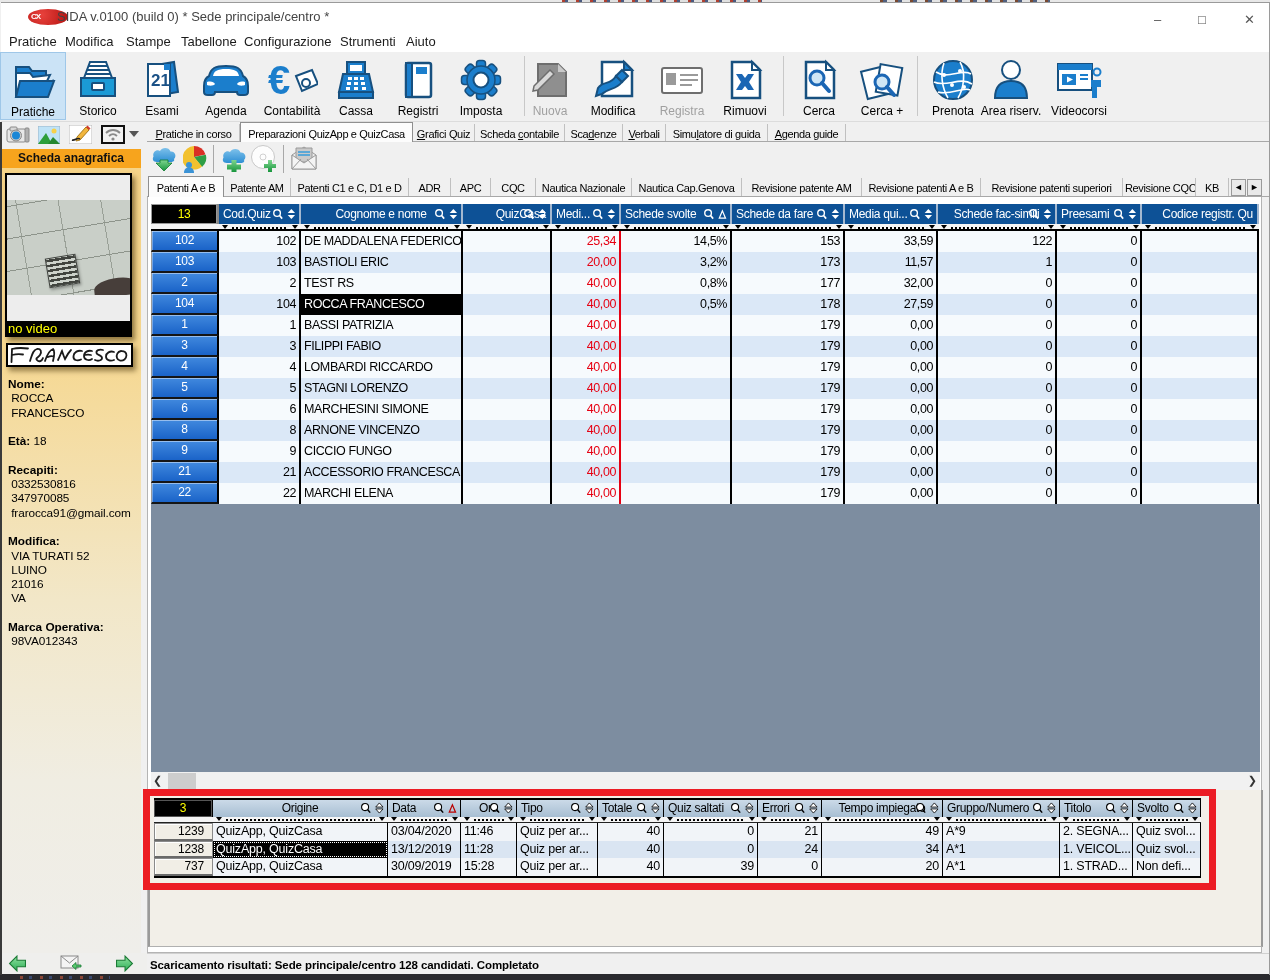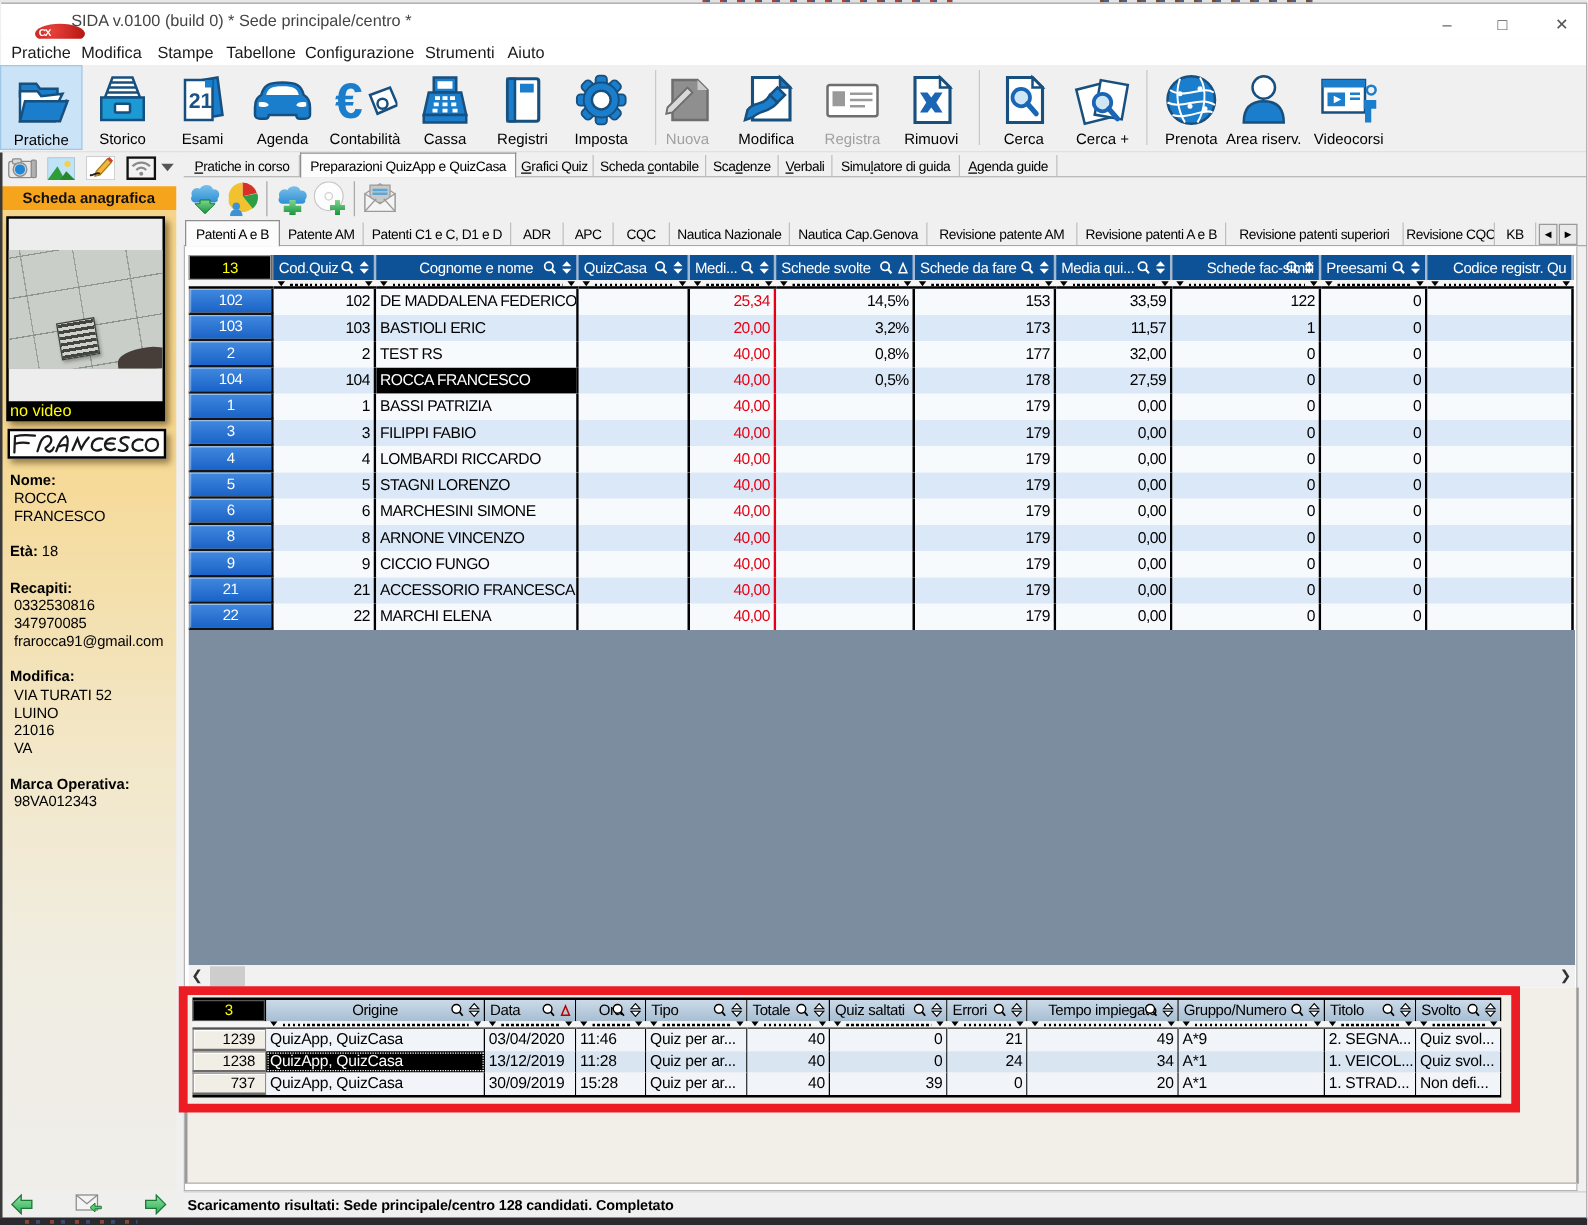--- a/index.html
+++ b/index.html
@@ -1,21 +1,21 @@
 <!DOCTYPE html>
 <html><head><meta charset="utf-8">
 <style>
 *{margin:0;padding:0;box-sizing:border-box}
 html,body{width:1270px;height:980px;overflow:hidden}
 body{font-family:"Liberation Sans",sans-serif;background:#f0f0f0;position:relative;font-size:12px;color:#000}
 .abs{position:absolute}
 
 #topstrip{left:0;top:0;width:1270px;height:2px;background:#e8e8e8}
 #titlebar{left:1px;top:2px;width:1268px;height:29px;background:#fff;border-top:1px solid #9a9a9a}
-#title-ico{left:28px;top:9px;width:40px;height:16px;border-radius:50%;background:radial-gradient(circle at 35% 35%,#e8413c,#b3120f);margin-top:10px;}
+#title-ico{left:28px;top:9px;width:40px;height:16px;border-radius:50%;background:radial-gradient(circle at 35% 35%,#e8413c,#b3120f);}
 #title-ico span{position:absolute;left:3px;top:3px;font-size:8px;font-weight:bold;color:#fff;letter-spacing:-1px}
 #title-txt{left:57px;top:9px;font-size:13px;color:#444}
 .wbtn{top:12px;color:#555;font-size:13px}
 
 #menubar{left:1px;top:31px;width:1268px;height:21px;background:#fff}
 #menubar span{position:absolute;top:3px;font-size:13px;color:#1a1a1a}
 
 #toolbar{left:1px;top:52px;width:1268px;height:70px;background:#f0f0f0;border-bottom:1px solid #dcdcdc}
 .tbtn{position:absolute;width:66px;height:68px;top:0;text-align:center}
 .tbtn .lbl{position:absolute;width:100%;left:0;top:52px;font-size:12px;color:#000}
@@ -458,21 +458,21 @@
           <path d="M8.2 8.2 L11 11.5" stroke="#fff" stroke-width="1.8"></path>
           <path d="M17 5.5 L21 1 L25 5.5 Z" fill="#fff"></path>
           <path d="M17 7.5 L25 7.5 L21 12 Z" fill="#fff"></path>
         </svg></div>
 <div class="h" style="text-align:center">Cognome e nome<svg class="hi" width="26" height="13" viewBox="0 0 26 13">
           <circle cx="5.5" cy="5.5" r="3.6" fill="none" stroke="#fff" stroke-width="1.5"></circle>
           <path d="M8.2 8.2 L11 11.5" stroke="#fff" stroke-width="1.8"></path>
           <path d="M17 5.5 L21 1 L25 5.5 Z" fill="#fff"></path>
           <path d="M17 7.5 L25 7.5 L21 12 Z" fill="#fff"></path>
         </svg></div>
-<div class="h" style="text-align:left">QuizCasa<svg class="hi" width="26" height="13" viewBox="0 0 26 13">
+<div class="h" style="text-align:right">QuizCasa<svg class="hi" width="26" height="13" viewBox="0 0 26 13">
           <circle cx="5.5" cy="5.5" r="3.6" fill="none" stroke="#fff" stroke-width="1.5"></circle>
           <path d="M8.2 8.2 L11 11.5" stroke="#fff" stroke-width="1.8"></path>
           <path d="M17 5.5 L21 1 L25 5.5 Z" fill="#fff"></path>
           <path d="M17 7.5 L25 7.5 L21 12 Z" fill="#fff"></path>
         </svg></div>
 <div class="h" style="text-align:left">Medi...<svg class="hi" width="26" height="13" viewBox="0 0 26 13">
           <circle cx="5.5" cy="5.5" r="3.6" fill="none" stroke="#fff" stroke-width="1.5"></circle>
           <path d="M8.2 8.2 L11 11.5" stroke="#fff" stroke-width="1.8"></path>
           <path d="M17 5.5 L21 1 L25 5.5 Z" fill="#fff"></path>
           <path d="M17 7.5 L25 7.5 L21 12 Z" fill="#fff"></path>
@@ -487,21 +487,21 @@
           <path d="M8.2 8.2 L11 11.5" stroke="#fff" stroke-width="1.8"></path>
           <path d="M17 5.5 L21 1 L25 5.5 Z" fill="#fff"></path>
           <path d="M17 7.5 L25 7.5 L21 12 Z" fill="#fff"></path>
         </svg></div>
 <div class="h" style="text-align:left">Media qui...<svg class="hi" width="26" height="13" viewBox="0 0 26 13">
           <circle cx="5.5" cy="5.5" r="3.6" fill="none" stroke="#fff" stroke-width="1.5"></circle>
           <path d="M8.2 8.2 L11 11.5" stroke="#fff" stroke-width="1.8"></path>
           <path d="M17 5.5 L21 1 L25 5.5 Z" fill="#fff"></path>
           <path d="M17 7.5 L25 7.5 L21 12 Z" fill="#fff"></path>
         </svg></div>
-<div class="h" style="text-align:right">Schede fac-simili<svg class="hi" width="26" height="13" viewBox="0 0 26 13">
+<div class="h" style="text-align:center">Schede fac-simili<svg class="hi" width="26" height="13" viewBox="0 0 26 13">
           <circle cx="5.5" cy="5.5" r="3.6" fill="none" stroke="#fff" stroke-width="1.5"></circle>
           <path d="M8.2 8.2 L11 11.5" stroke="#fff" stroke-width="1.8"></path>
           <path d="M17 5.5 L21 1 L25 5.5 Z" fill="#fff"></path>
           <path d="M17 7.5 L25 7.5 L21 12 Z" fill="#fff"></path>
         </svg></div>
 <div class="h" style="text-align:left">Preesami<svg class="hi" width="26" height="13" viewBox="0 0 26 13">
           <circle cx="5.5" cy="5.5" r="3.6" fill="none" stroke="#fff" stroke-width="1.5"></circle>
           <path d="M8.2 8.2 L11 11.5" stroke="#fff" stroke-width="1.8"></path>
           <path d="M17 5.5 L21 1 L25 5.5 Z" fill="#fff"></path>
           <path d="M17 7.5 L25 7.5 L21 12 Z" fill="#fff"></path>

